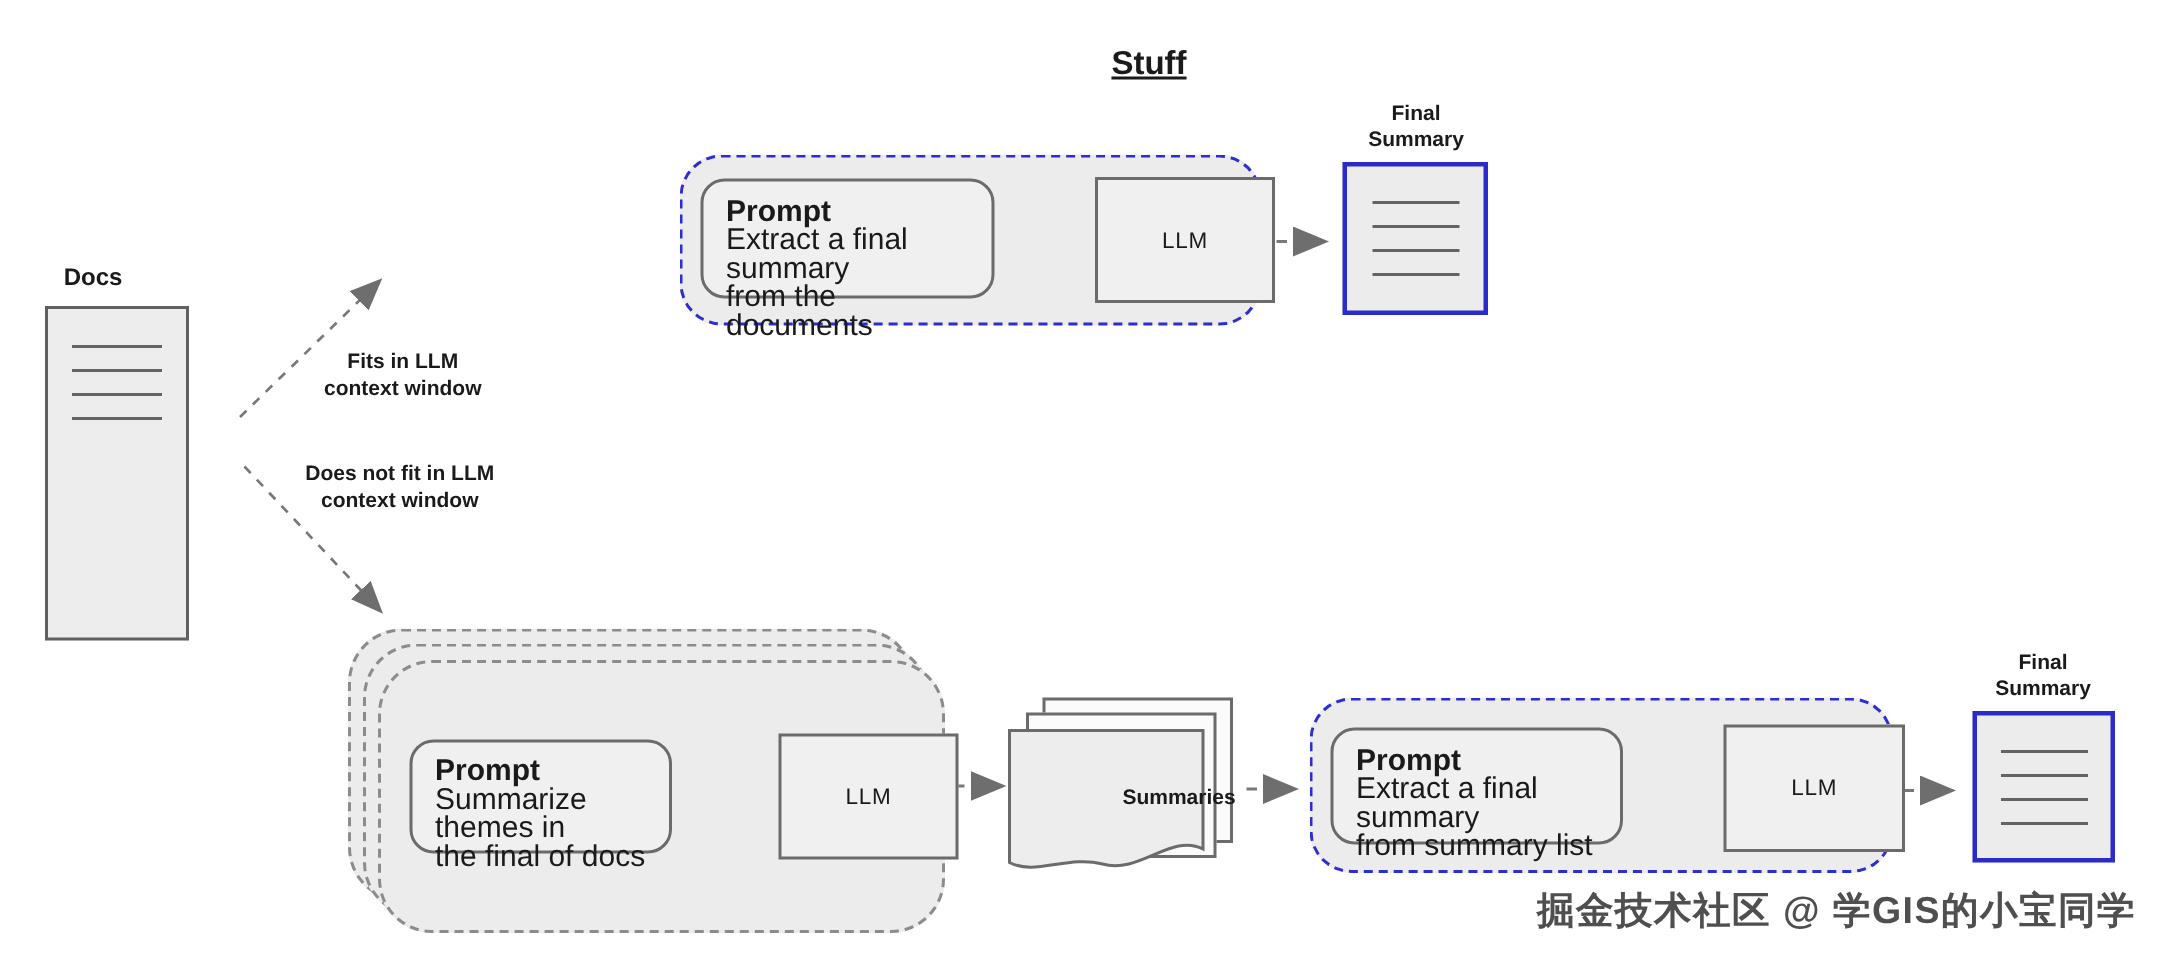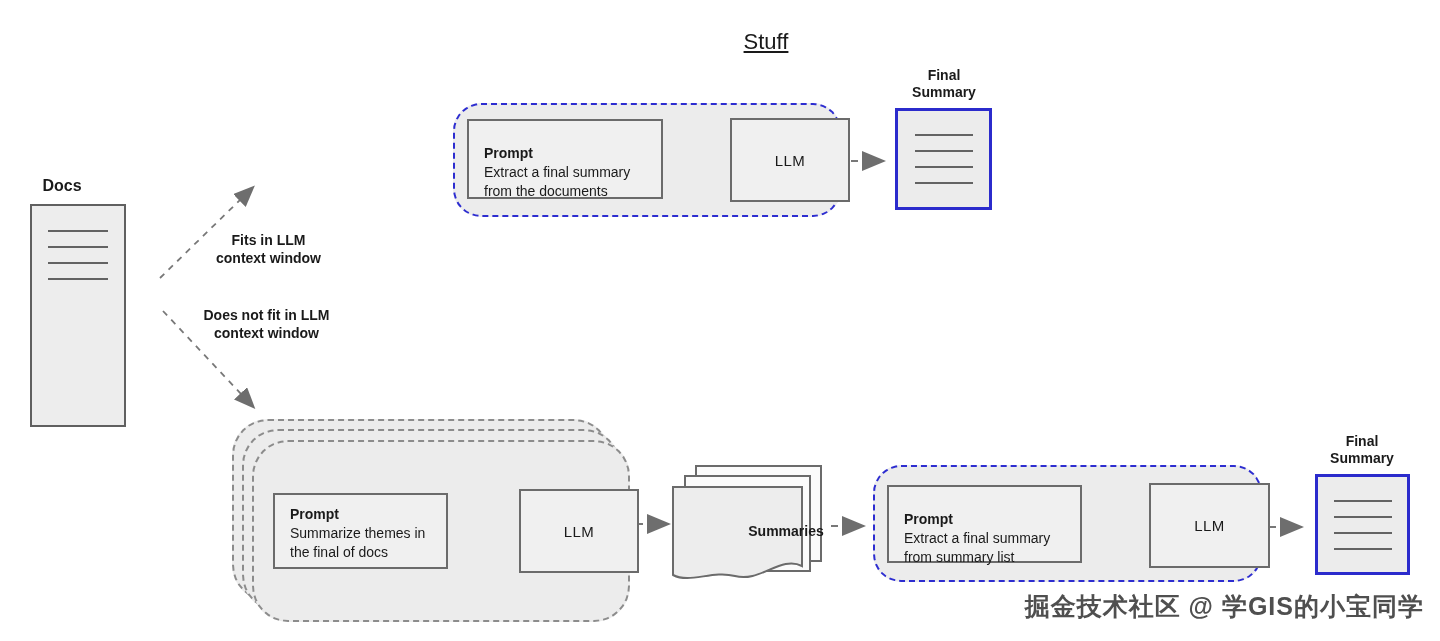--- a/index.html
+++ b/index.html
@@ -12,37 +12,37 @@
   .layer2{z-index:2;}
 
   
   .box{border:2px solid #6b6b6b;background:#f0f0f0;box-sizing:border-box;}
 
   
   .dash-blue{border:2px dashed #2d2dd0;border-radius:28px;background:#ececec;box-sizing:border-box;}
   .dash-gray{border:2px dashed #8c8c8c;border-radius:36px;background:#ececec;box-sizing:border-box;}
 
   
-  .prompt{font-size:14px;line-height:19px;padding:23px 6px 0 15px;}
+  .prompt{font-size:20px;line-height:19px;padding:11px 6px 0 15px;border-radius:16px;}
   .prompt .hd{font-weight:bold;}
 
   
   .llm{display:flex;align-items:center;justify-content:center;font-weight:normal;font-size:15px;letter-spacing:.5px;margin-left:24px;}
 
   
   .doc{border:3px solid #2b2bcc;background:#ececec;box-sizing:border-box;}
   .doc .dline{width:58px;border-top:2px solid #636363;margin:14px auto 0;}
   .doc .dline.first{margin-top:23px;}
 
   .bigdoc{border:2px solid #606060;background:#ededed;box-sizing:border-box;}
   .bigdoc .dline{width:60px;border-top:2px solid #636363;margin:14px auto 0;}
   .bigdoc .dline.first{margin-top:24px;}
 
   .cap{font-weight:bold;font-size:14px;line-height:17px;text-align:center;}
-  .title{font-weight:normal;text-decoration:underline;text-align:center;}
+  .title{font-weight:bold;text-decoration:underline;text-align:center;}
   .title.stuff{font-size:22px;}
   .title.mr{font-size:21px;}
 
   .branch{font-weight:bold;font-size:14px;line-height:18px;text-align:center;}
 
   .sum-label{font-weight:bold;font-size:14px;text-align:center;z-index:3;}
 
   .watermark{
     right:16px;top:590px;font-size:25px;font-weight:bold;color:#4f4f4f;letter-spacing:1px;
     text-shadow:2px 2px 1px rgba(255,255,255,.95), -1px -1px 1px rgba(255,255,255,.7);

